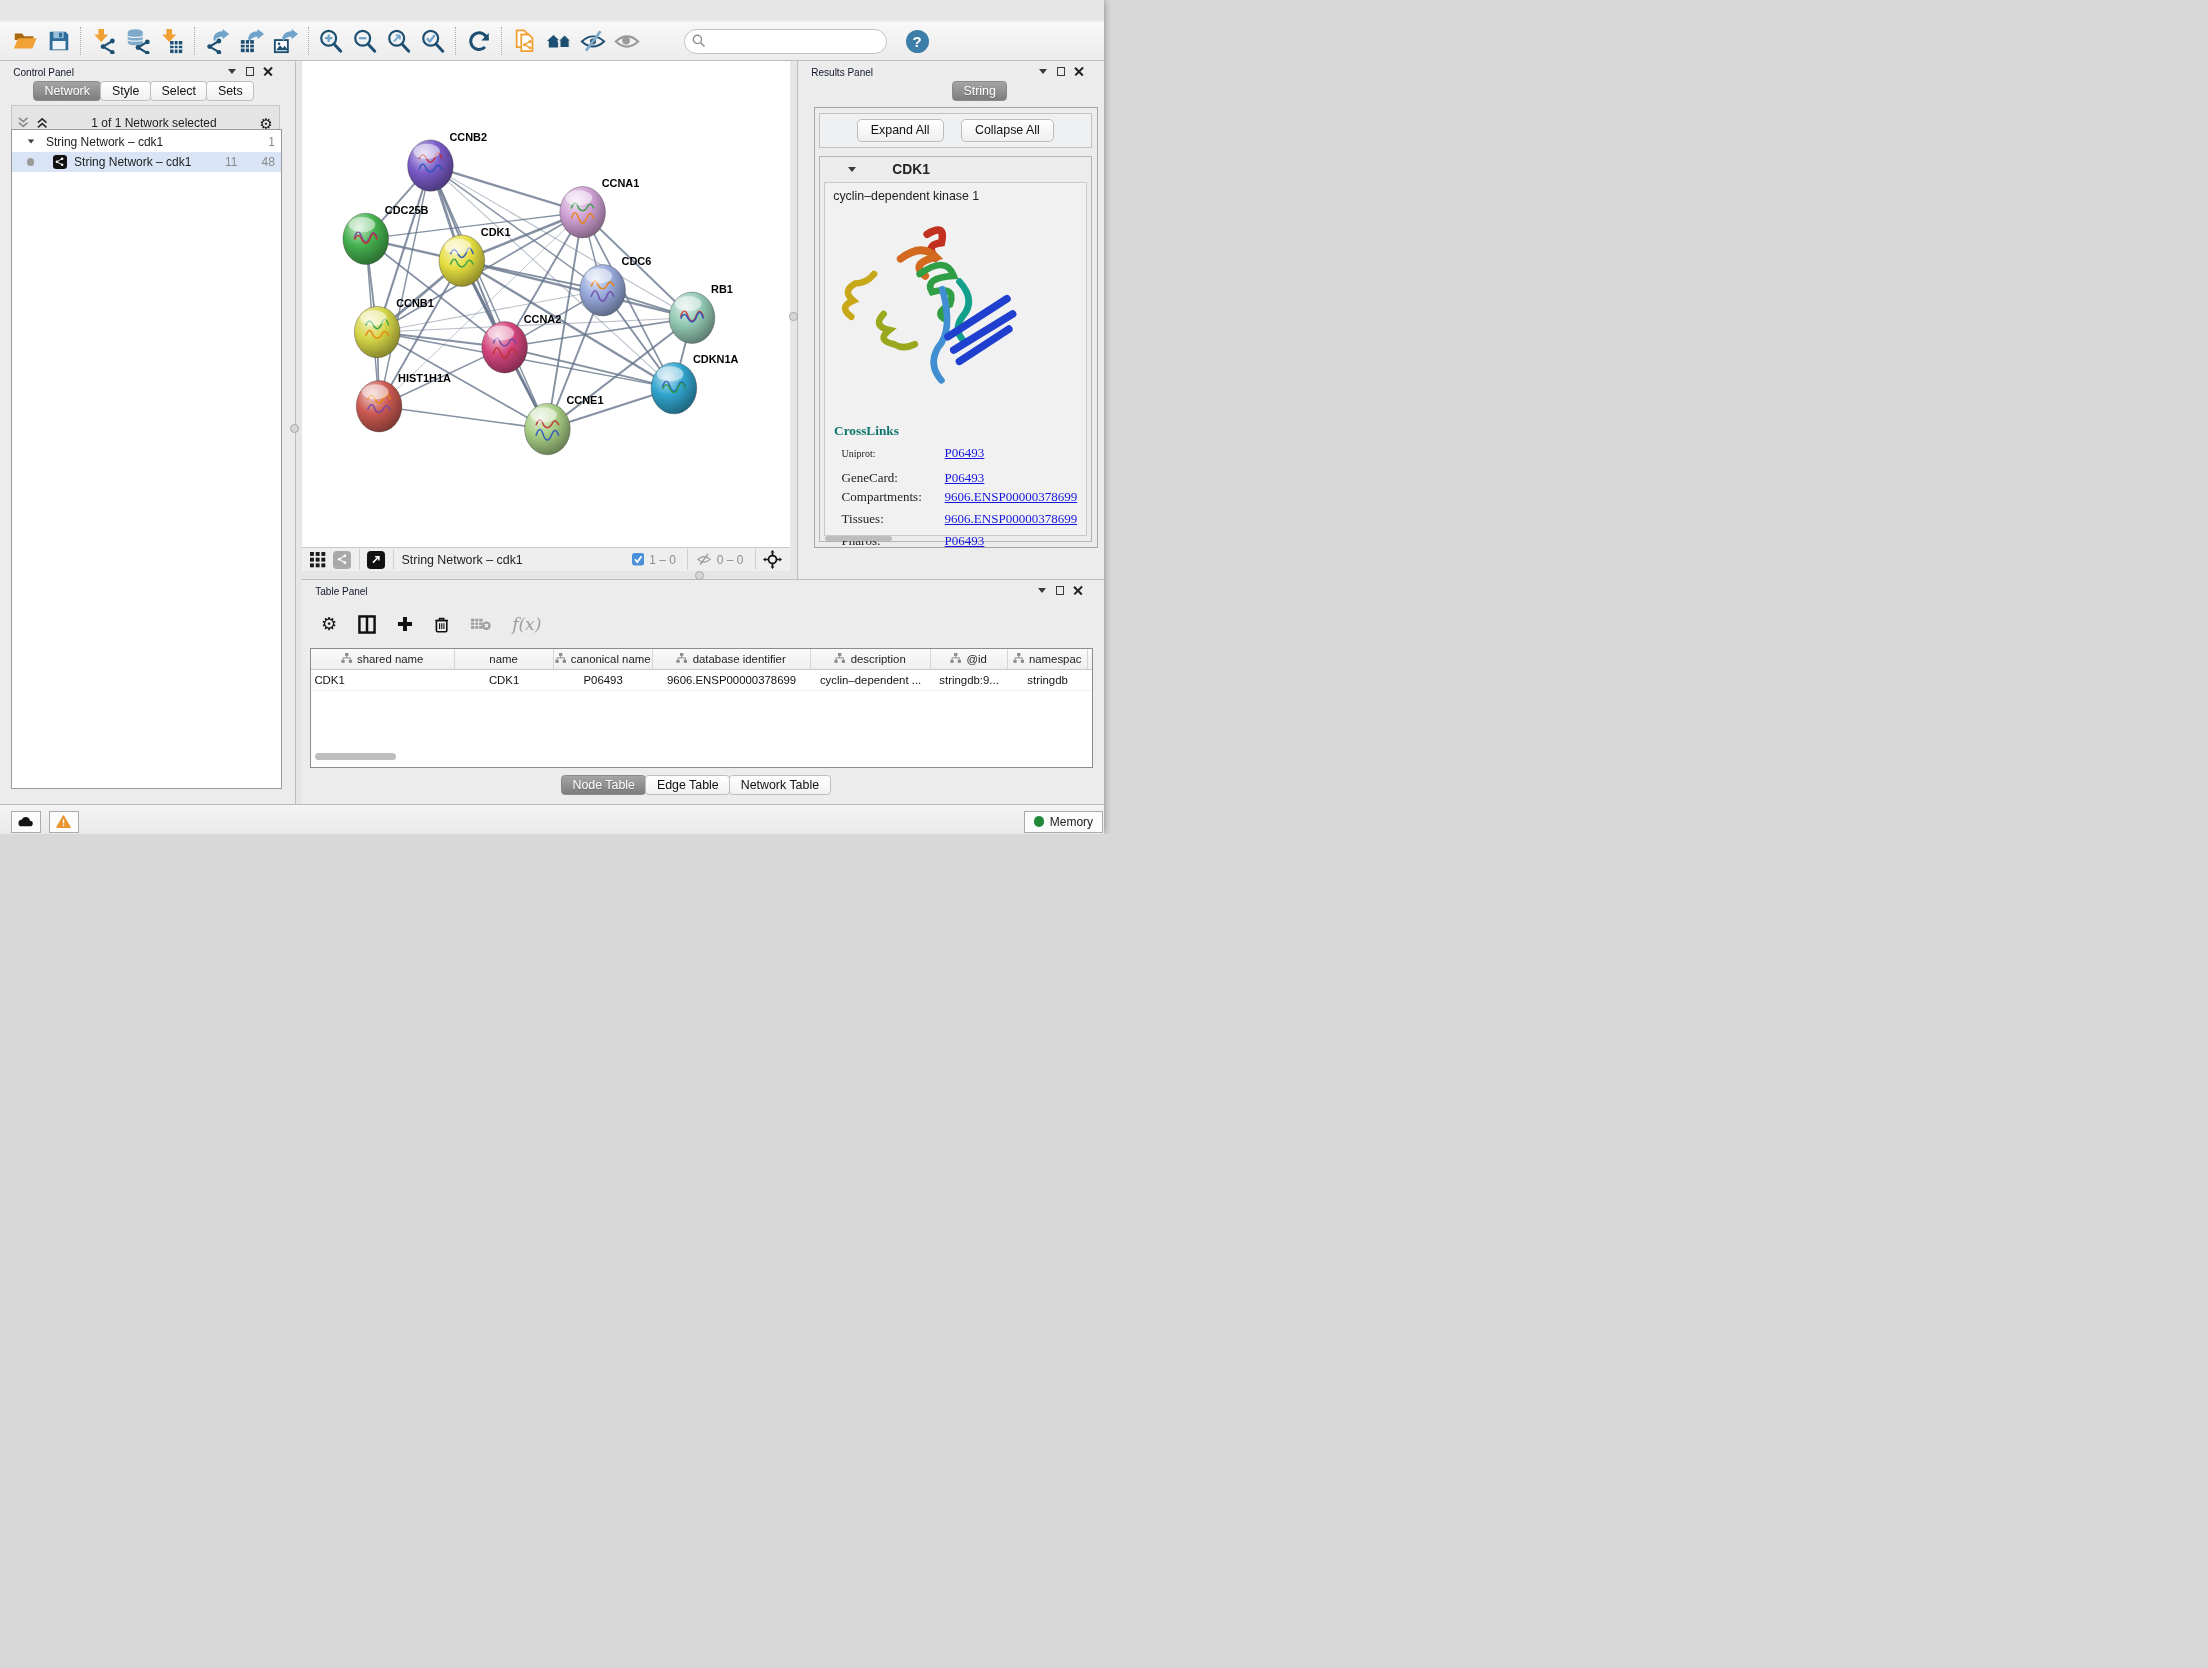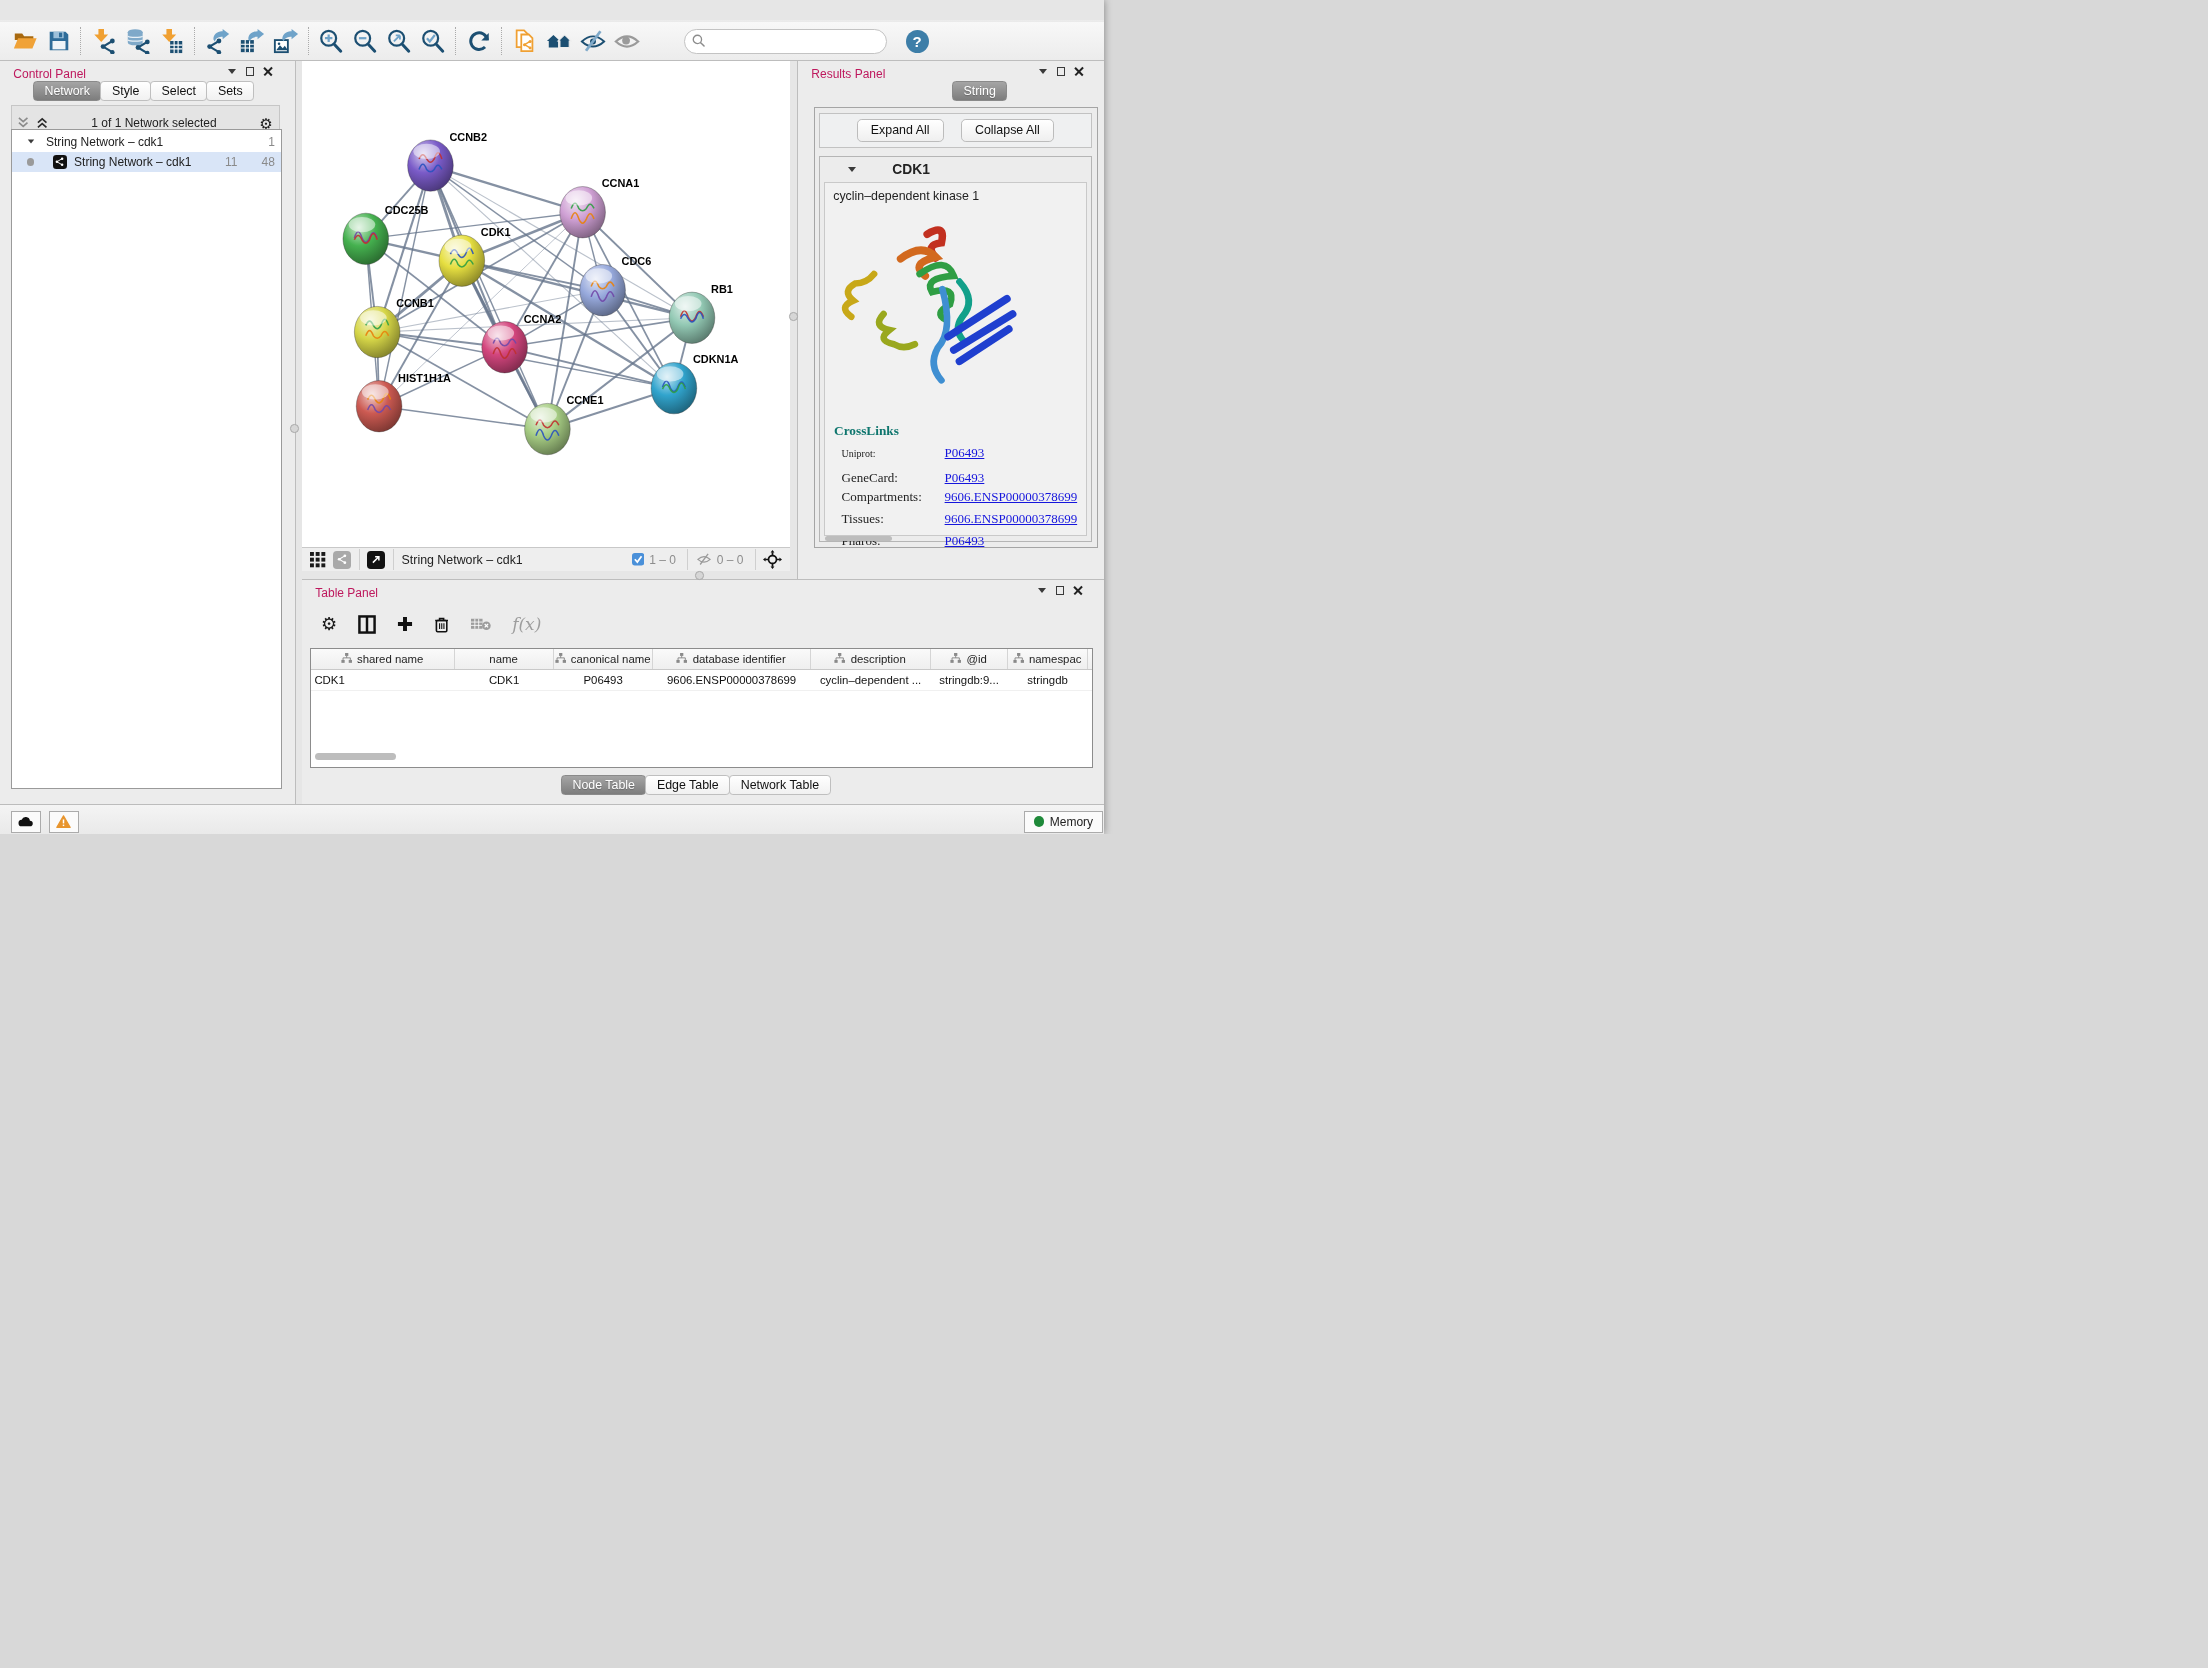--- a/index.html
+++ b/index.html
@@ -11,21 +11,21 @@
   .wtitle{position:absolute;top:2.9px;left:0;width:100%;text-align:center;font-weight:bold;color:#4a4a4a;font-size:12.4px;}
   
   .toolbar{position:absolute;left:0;top:22px;width:100%;height:39px;background:linear-gradient(#f8f8f8,#ececec);border-bottom:1px solid #bdbdbd;display:flex;align-items:center;padding:0 7.6px;box-sizing:border-box;}
   .tbtn{width:34px;height:32px;display:flex;align-items:center;justify-content:center;flex:0 0 auto;}
   .tbtn svg{width:26px;height:26px;}
   .tsep{width:1px;height:28.5px;border-left:1px dotted #ababab;margin:0 4.8px;flex:0 0 auto;}
   .search{height:23px;width:186px;border:1px solid #c3c3c3;border-radius:12.4px;background:#fff;display:flex;align-items:center;padding:0 7.6px;margin-left:40px;}
   .search input{border:none;outline:none;flex:1;font-size:11.4px;background:transparent;margin-left:4.8px;color:#333;}
   
   .panel{position:absolute;background:#ececec;}
-  .ptitle{font-size:12px;color:#be185d;}
+  .ptitle{font-size:10px;color:#0f172a;}
   .winctl{position:absolute;top:5.7px;display:flex;gap:9.5px;align-items:center;}
   .tri{width:0;height:0;border-left:4.8px solid transparent;border-right:4.8px solid transparent;border-top:5.7px solid #3a3a3a;}
   .sq{width:8.6px;height:8.6px;border:1.4px solid #3a3a3a;box-sizing:border-box;}
   .xx{position:relative;width:9.5px;height:9.5px;}
   .xx:before,.xx:after{content:"";position:absolute;left:3.8px;top:-1px;width:2.3px;height:11.4px;background:#222;}
   .xx:before{transform:rotate(45deg);} .xx:after{transform:rotate(-45deg);}
   .tab{height:18px;line-height:18px;padding:0 10.5px;background:linear-gradient(#ffffff,#f1f1f1);border:1px solid #bfbfbf;border-radius:3.8px;color:#111;font-size:12.4px;margin-left:-1px;}
   .tab.sel{background:linear-gradient(#a5a5a5,#7d7d7d);color:#fff;border-color:#8a8a8a;text-shadow:0 1px 1px rgba(0,0,0,.25);}
   .gearg{font-size:15px;color:#1b1b1b;line-height:1;}
   

